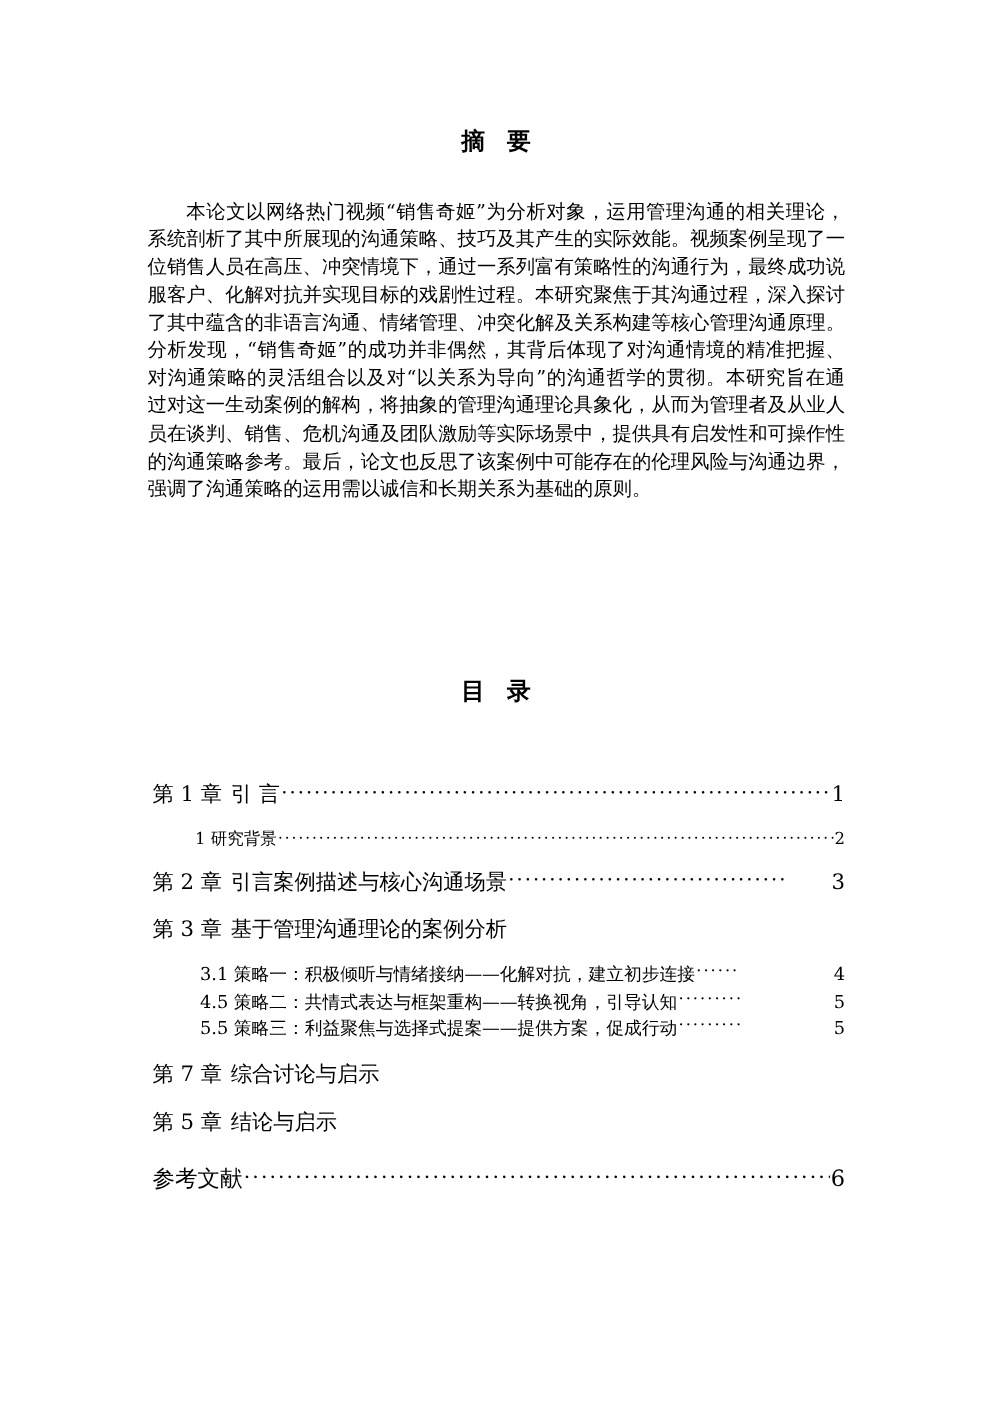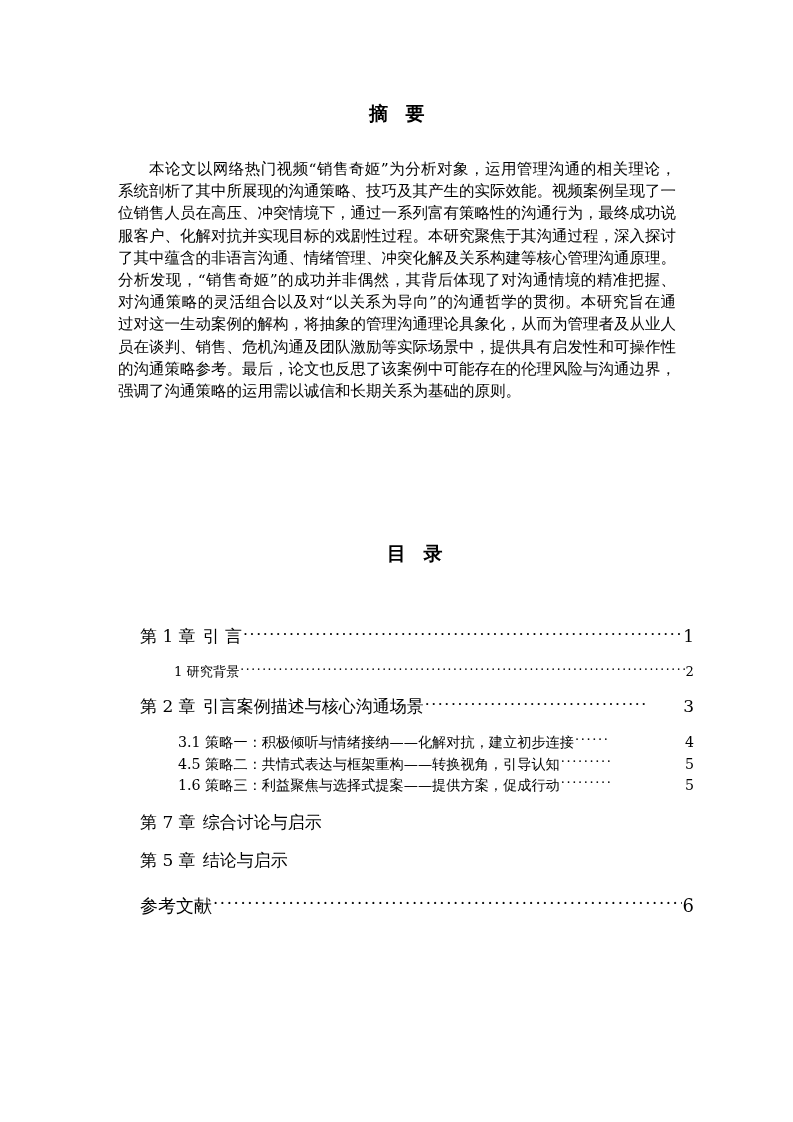--- a/index.html
+++ b/index.html
@@ -62,21 +62,21 @@
     text-align: left;
     font-family: "DejaVu Serif", "Liberation Serif", serif;
   }
   .keywords-label {
     font-weight: bold;
   }
 
   
   .toc-section {
     position: absolute;
-    left: 136px;
+    left: 118px;
     top: 540px;
     width: 558px;
   }
 
   .toc-list {
     margin-top: 58px;
   }
 
   .toc-row {
     display: flex;
@@ -177,34 +177,38 @@
         <span class="leader">······················································································</span>
         <span class="pageno">2</span>
       </div>
 
       <div class="toc-row toc-chapter">
         <span class="label"><span>第 2 章</span><span class="num-gap"></span><span>引言案例描述与核心沟通场景</span></span>
         <span class="leader">··································</span>
         <span class="pageno">3</span>
       </div>
 
+      <div class="toc-row toc-chapter no-leader">
+        <span class="label"><span>第 3 章</span><span class="num-gap"></span><span>基于管理沟通理论的案例分析</span></span>
+
+      </div>
 
       <div class="toc-sub-group">
         <div class="toc-row toc-sub">
           <span class="label">3.1 策略一：积极倾听与情绪接纳——化解对抗，建立初步连接</span>
           <span class="leader">······</span>
           <span class="pageno">4</span>
         </div>
         <div class="toc-row toc-sub">
           <span class="label">4.5 策略二：共情式表达与框架重构——转换视角，引导认知</span>
           <span class="leader">·········</span>
           <span class="pageno">5</span>
         </div>
         <div class="toc-row toc-sub">
-          <span class="label">1.6 策略三：利益聚焦与选择式提案——提供方案，促成行动</span>
+          <span class="label">5.5 策略三：利益聚焦与选择式提案——提供方案，促成行动</span>
           <span class="leader">·········</span>
           <span class="pageno">5</span>
         </div>
       </div>
 
       <div class="toc-row toc-chapter no-leader">
         <span class="label"><span>第 7 章</span><span class="num-gap"></span><span>综合讨论与启示</span></span>
 
       </div>
 

